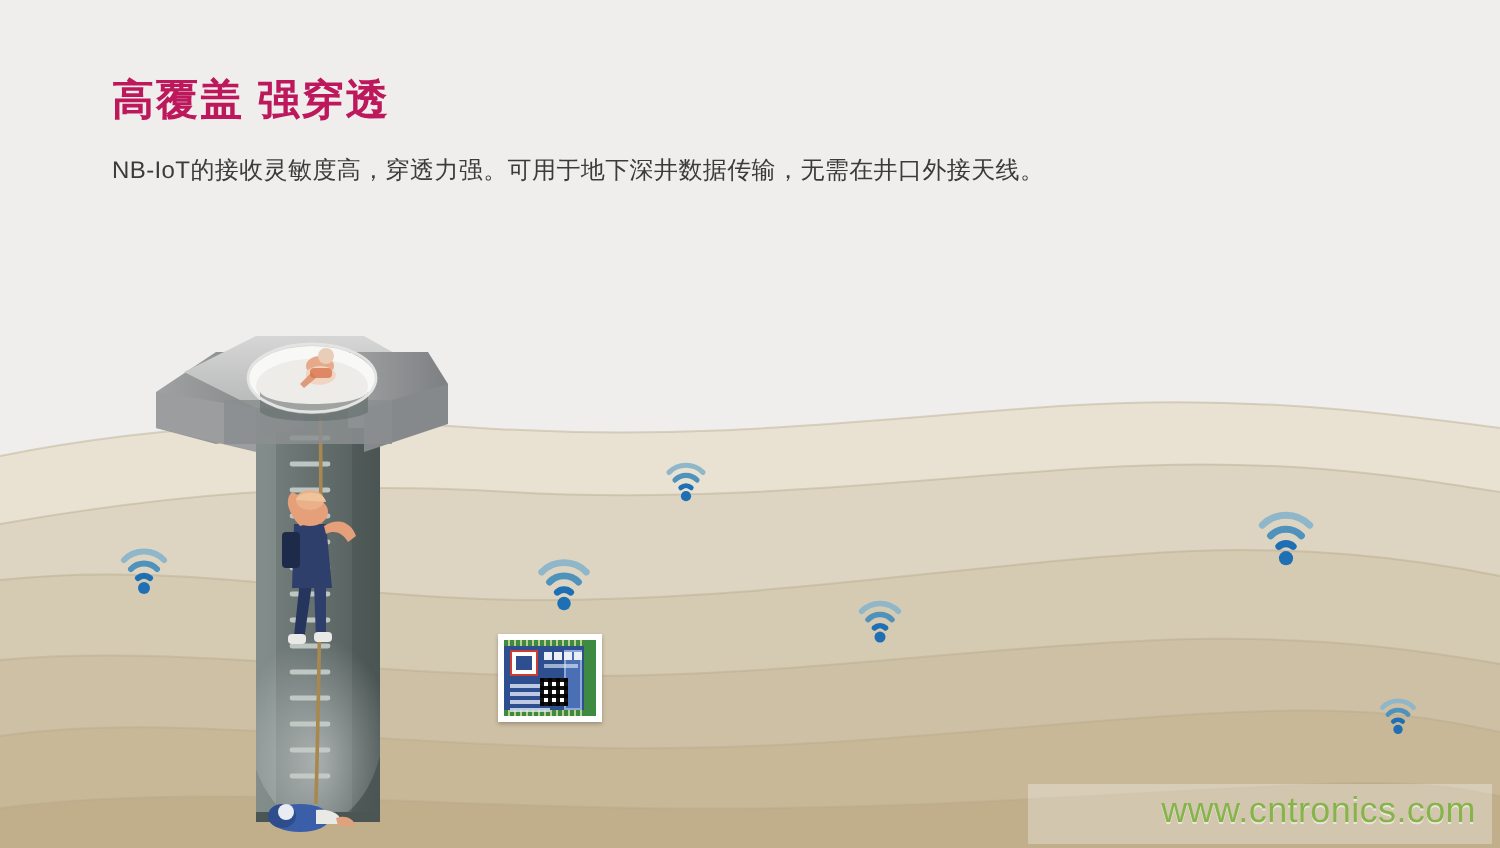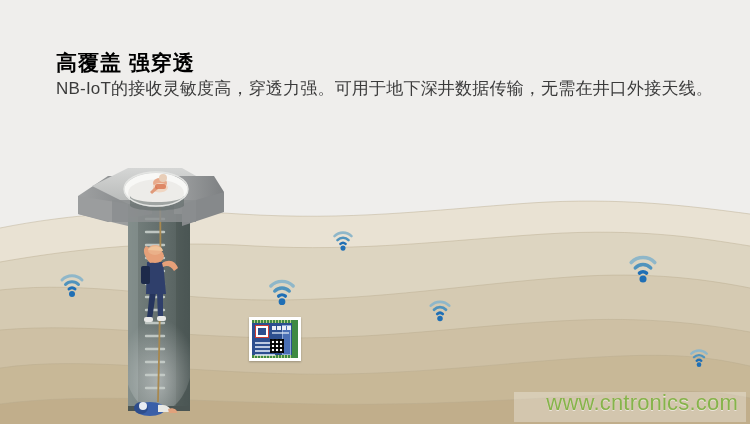--- a/index.html
+++ b/index.html
@@ -18,51 +18,51 @@
 
   
   #header{
     position:absolute;
     left:0; top:0; width:750px; height:150px;
     z-index:40;
     pointer-events:none;
   }
   #title{
     position:absolute;
-    left:56px; top:49px;
+    left:56px; top:36px;
     font-size:21px;
     font-weight:bold;
     letter-spacing:1px;
-    color:#000000;
+    color:#be185d;
     white-space:nowrap;
   }
   .body-line{
     position:absolute;
     left:56px;
-    font-size:17px;
+    font-size:12px;
     color:#3b3b3b;
     letter-spacing:0.2px;
     white-space:nowrap;
   }
   #body-line-1{ top:77px; }
   #body-line-2{ top:106px; }
 
   
   #scene{
     position:absolute;
     left:0; top:0;
     width:750px; height:424px;
   }
   #scene svg{ display:block; }
 
   
   #watermark{
     position:absolute;
     right:12px; bottom:8px;
-    font-size:22px;
+    font-size:18px;
     color:#86b34a;
     letter-spacing:0.2px;
     z-index:60;
     text-shadow:0 1px 0 rgba(255,255,255,.55);
     margin-top:25px;
   }
   #watermark-plate{
     position:absolute;
     right:4px; bottom:2px;
     width:232px; height:30px;

